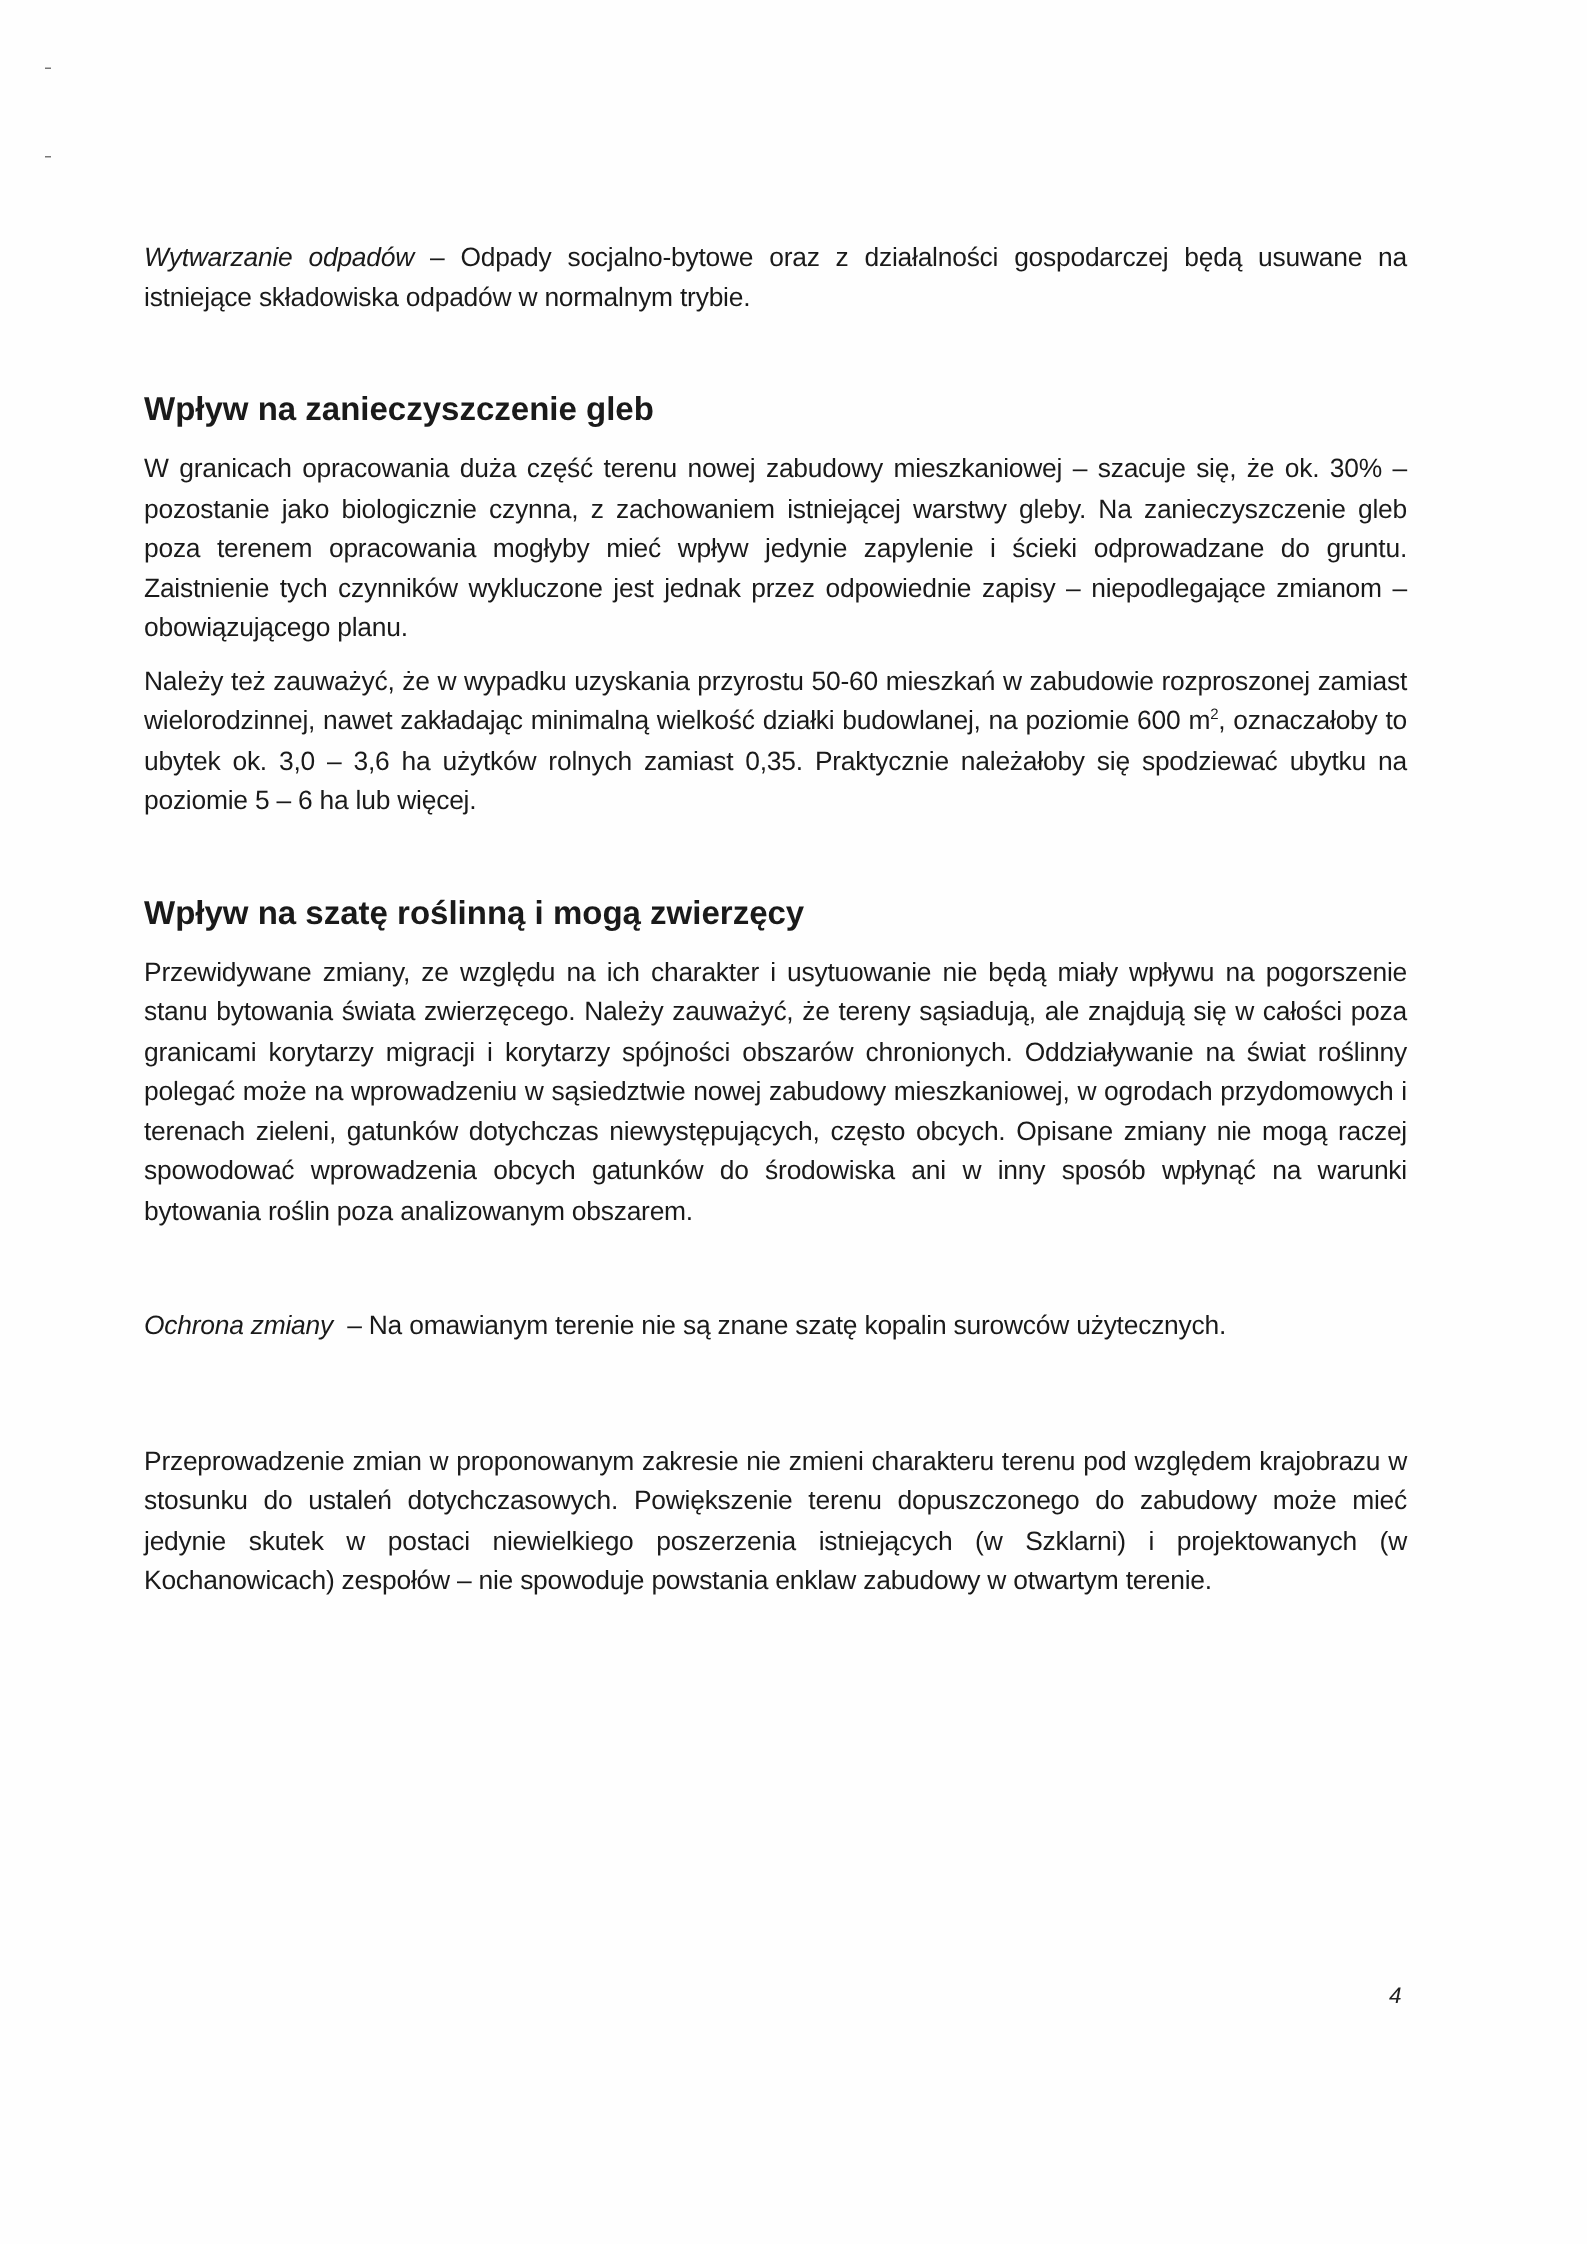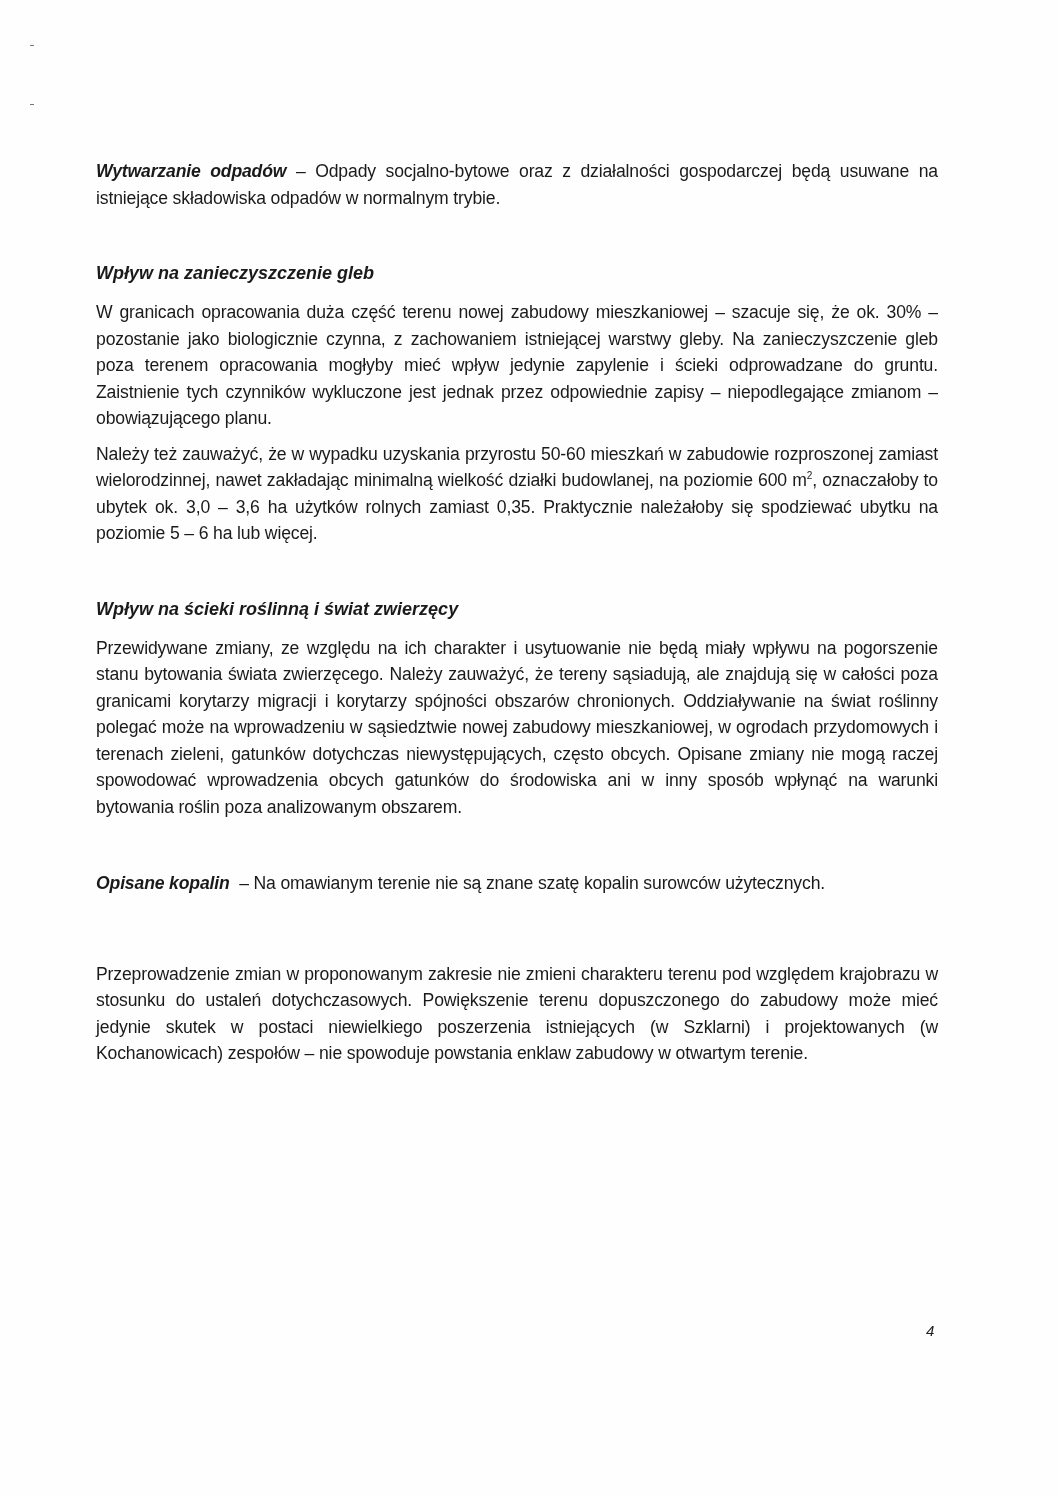--- a/index.html
+++ b/index.html
@@ -37,27 +37,26 @@
       font-size: 17.6px;
       line-height: 26.5px;
       text-align: justify;
       margin: 0;
       letter-spacing: -0.15px;
     }
     .para-last {
       text-align-last: left;
     }
     .lead {
-      font-weight: bold;
+      font-weight: normal;
       font-style: italic;
     }
     .heading {
-      font-size: 18px;
+      font-size: 22px;
       font-weight: bold;
-      font-style: italic;
       margin: 0;
       line-height: 24px;
     }
     .gap-lg { height: 50px; }
     .gap-md { height: 14px; }
     .gap-sm { height: 9px; }
     sup { font-size: 10px; line-height: 0; }
     .page-number {
       position: absolute;
       left: 926px;
@@ -81,27 +80,27 @@
     <div class="gap-lg"></div>
 
     <h3 class="heading">Wpływ na zanieczyszczenie gleb</h3>
     <div class="gap-md"></div>
     <p class="para para-last">W granicach opracowania duża część terenu nowej zabudowy mieszkaniowej – szacuje się, że ok. 30% – pozostanie jako biologicznie czynna, z zachowaniem istniejącej warstwy gleby. Na zanieczyszczenie gleb poza terenem opracowania mogłyby mieć wpływ jedynie zapylenie i ścieki odprowadzane do gruntu. Zaistnienie tych czynników wykluczone jest jednak przez odpowiednie zapisy – niepodlegające zmianom – obowiązującego planu.</p>
     <div class="gap-sm"></div>
     <p class="para para-last"><span>Należy też zauważyć, że w wypadku uzyskania przyrostu 50-60 mieszkań w zabudowie rozproszonej zamiast wielorodzinnej, nawet zakładając minimalną wielkość działki budowlanej, na poziomie 600 m</span><sup>2</sup><span>, oznaczałoby to ubytek ok. 3,0 – 3,6 ha użytków rolnych zamiast 0,35. Praktycznie należałoby się spodziewać ubytku na poziomie 5 – 6 ha lub więcej.</span></p>
 
     <div class="gap-lg"></div>
 
-    <h3 class="heading">Wpływ na ścieki roślinną i świat zwierzęcy</h3>
+    <h3 class="heading">Wpływ na szatę roślinną i mogą zwierzęcy</h3>
     <div class="gap-md"></div>
     <p class="para para-last">Przewidywane zmiany, ze względu na ich charakter i usytuowanie nie będą miały wpływu  na pogorszenie stanu bytowania świata zwierzęcego. Należy zauważyć, że tereny sąsiadują, ale znajdują się w całości poza granicami korytarzy migracji i korytarzy spójności obszarów chronionych. Oddziaływanie na świat roślinny polegać może na wprowadzeniu w sąsiedztwie nowej zabudowy mieszkaniowej, w ogrodach przydomowych i terenach zieleni, gatunków dotychczas niewystępujących, często obcych. Opisane zmiany nie mogą raczej spowodować wprowadzenia obcych gatunków do środowiska ani w inny sposób wpłynąć na warunki bytowania roślin poza analizowanym obszarem.</p>
 
     <div class="gap-lg"></div>
 
-    <p class="para para-last"><span class="lead">Opisane kopalin</span><span style="white-space:pre">  – </span><span>Na omawianym terenie nie są znane szatę kopalin surowców użytecznych.</span></p>
+    <p class="para para-last"><span class="lead">Ochrona zmiany</span><span style="white-space:pre">  – </span><span>Na omawianym terenie nie są znane szatę kopalin surowców użytecznych.</span></p>
 
     <div class="gap-lg"></div>
 
     <div class="gap-md"></div>
     <p class="para para-last">Przeprowadzenie zmian w proponowanym zakresie nie zmieni charakteru  terenu pod względem krajobrazu w stosunku do ustaleń dotychczasowych. Powiększenie terenu dopuszczonego do zabudowy może mieć jedynie skutek w postaci niewielkiego poszerzenia istniejących (w Szklarni) i projektowanych (w Kochanowicach) zespołów – nie spowoduje powstania enklaw zabudowy w otwartym terenie.</p>
   </div>
 
   <div class="page-number">4</div>
 </div>
 

